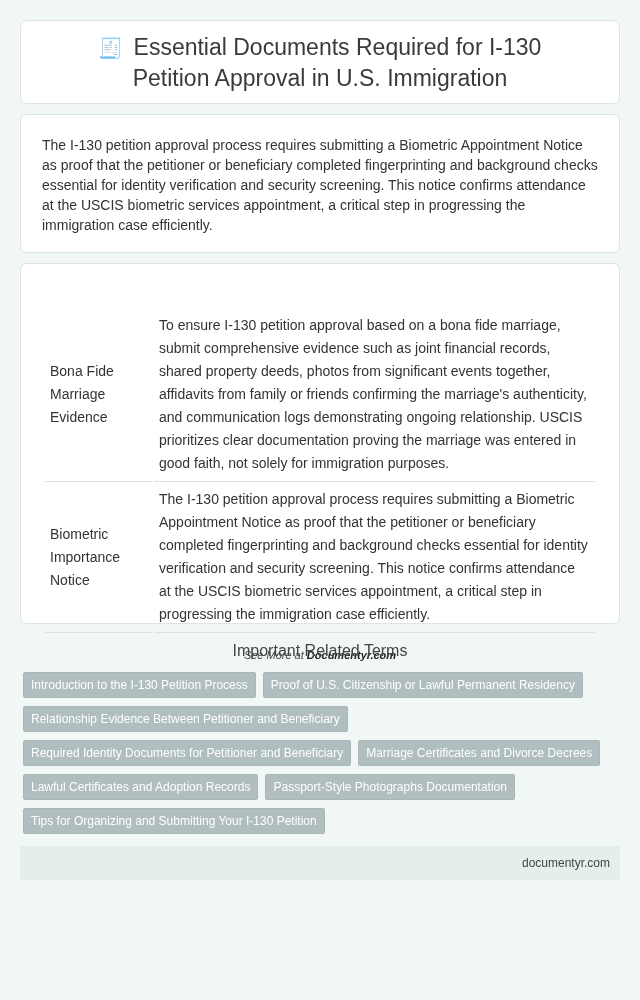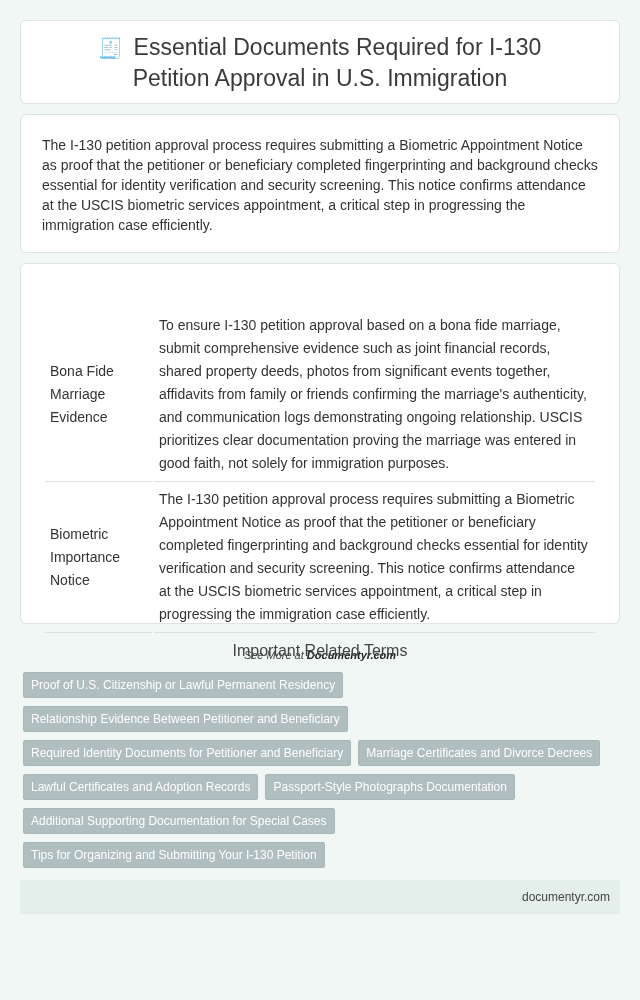--- a/index.html
+++ b/index.html
@@ -117,26 +117,26 @@
       </tr>
     </tbody>
       </table>
     <div class="see-more">
       <span>See More at </span><b>Documentyr.com</b>
     </div>
   </div>
 
   <div class="related-title">Important Related Terms</div>
   <div class="tags">
+    <span class="tag">Introduction to the I-130 Petition Process</span>
     <span class="tag">Proof of U.S. Citizenship or Lawful Permanent Residency</span>
     <span class="tag">Relationship Evidence Between Petitioner and Beneficiary</span>
     <span class="tag">Required Identity Documents for Petitioner and Beneficiary</span>
     <span class="tag">Marriage Certificates and Divorce Decrees</span>
     <span class="tag">Lawful Certificates and Adoption Records</span>
     <span class="tag">Passport-Style Photographs Documentation</span>
-    <span class="tag">Additional Supporting Documentation for Special Cases</span>
     <span class="tag">Tips for Organizing and Submitting Your I-130 Petition</span>
   </div>
 
   <div class="footer">
     <span>documentyr.com</span>
   </div>
 </div>
 
 </body></html>

